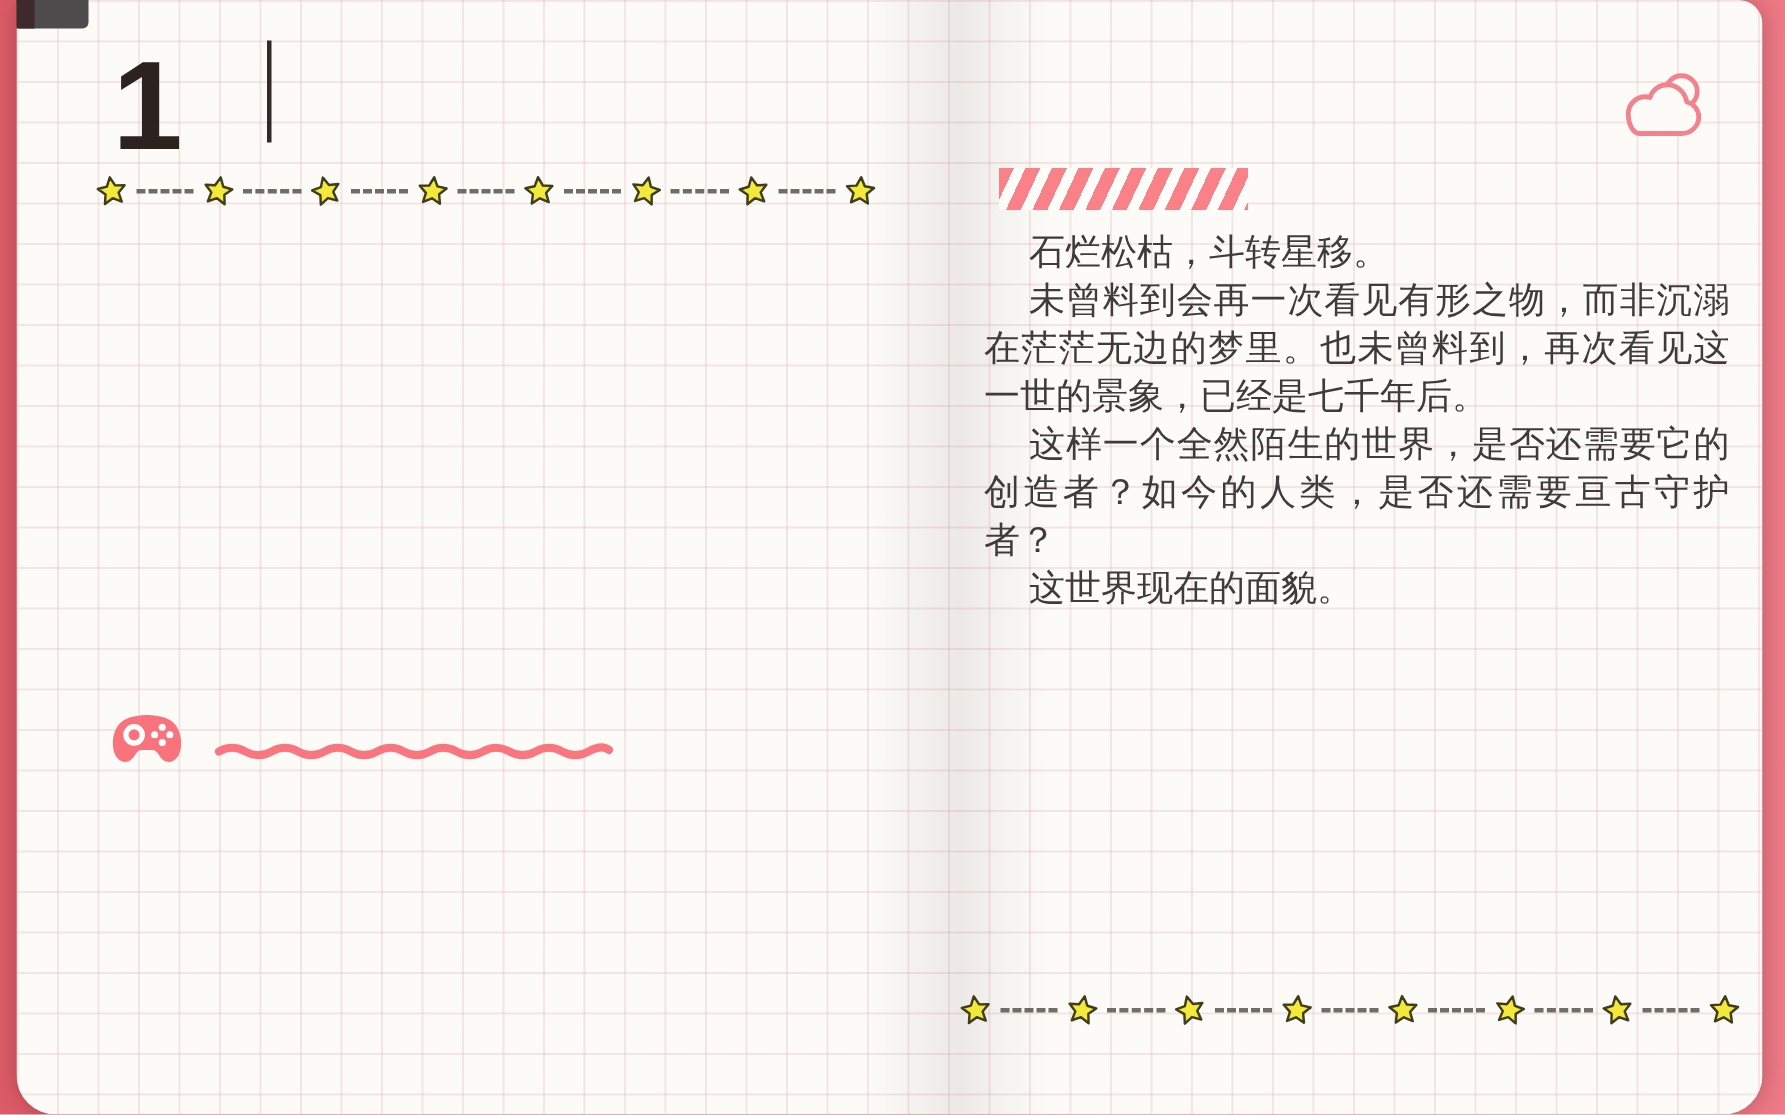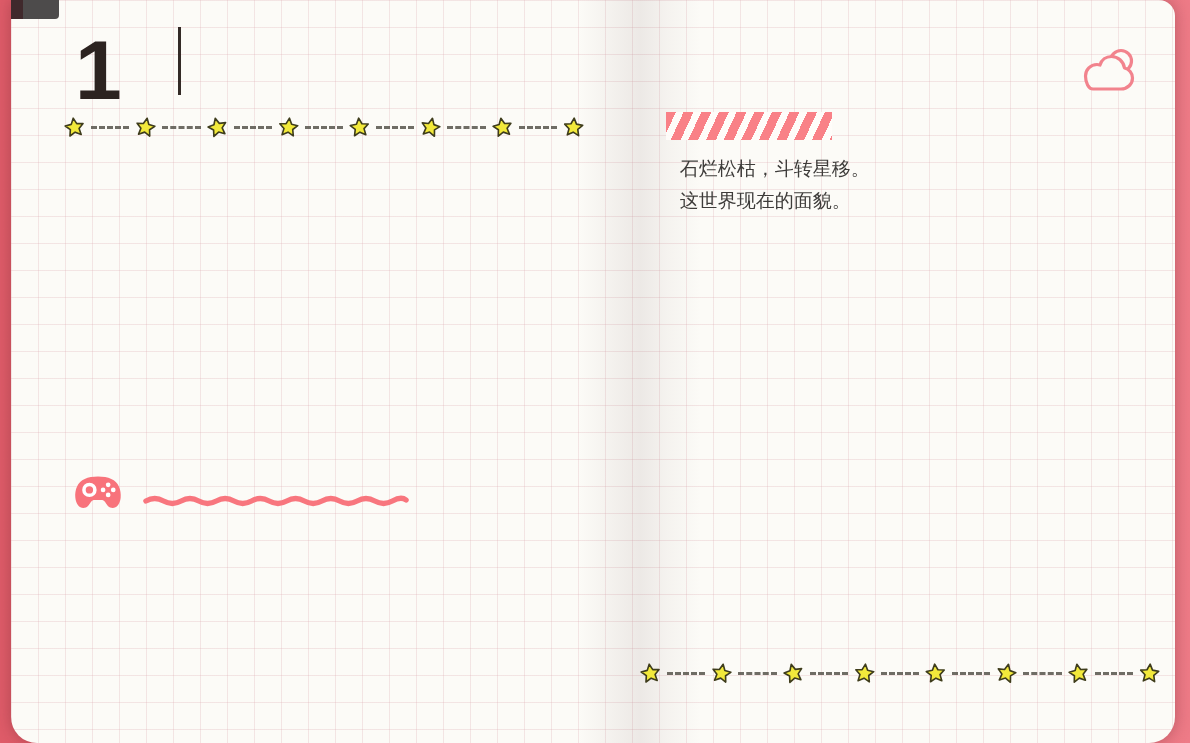--- a/index.html
+++ b/index.html
@@ -97,21 +97,21 @@
     background: repeating-linear-gradient(115deg,
       #f98187 0px, #f98187 9px,
       rgba(255,253,250,0.9) 9px, rgba(255,253,250,0.9) 16px);
   }
 
   
   .story-text {
     position: absolute;
     left: 645px; top: 153px;
     width: 497px;
-    font-size: 19px;
+    font-size: 24px;
     line-height: 32px;
     color: #3e3c3a;
     text-align: justify;
   }
   .story-p { text-indent: 1.25em; }
 </style>
 </head>
 <body>
 
 <div class="book">
@@ -185,20 +185,22 @@
         <svg width="64" height="64" viewBox="0 0 64 52">
           <circle cx="44" cy="15" r="10.5" fill="#fcfbf7" stroke="#f2838d" stroke-width="3.2"></circle>
           <path d="M16 43 L44 43 C50.5 43 55.5 38 55.5 32 C55.5 27 52 23 47.5 22 C46.5 15.5 41 10.5 34.5 10.5 C29 10.5 24.5 14 23 19 C22 18.7 21 18.5 20 18.5 C13.5 18.5 8.5 23.5 8.5 30 C8.5 36.5 11.5 43 16 43 Z" fill="#fcfbf7" stroke="#f2838d" stroke-width="3.2" stroke-linejoin="round"></path>
         </svg>
       </span>
 
       <div class="washi-tape"></div>
 
       <div class="story-text">
           <p class="story-p">石烂松枯，斗转星移。</p>
+          <p class="story-p">未曾料到会再一次看见有形之物，而非沉溺在茫茫无边的梦里。也未曾料到，再次看见这一世的景象，已经是七千年后。</p>
+          <p class="story-p">这样一个全然陌生的世界，是否还需要它的创造者？如今的人类，是否还需要亘古守护者？</p>
           <p class="story-p">这世界现在的面貌。</p>
         </div>
 
       <div class="star-divider bottom-right">
           <svg width="23" height="23" viewBox="0 0 24 24" style="transform:rotate(-8deg)">
             <path d="M12 2.2l2.9 6.1 6.5.8-4.8 4.5 1.3 6.5-5.9-3.2-5.9 3.2 1.3-6.5-4.8-4.5 6.5-.8z" fill="#f2e93b" stroke="#3f3d1c" stroke-width="1.7" stroke-linejoin="round"></path>
           </svg>
           <div class="dash"></div>
           <svg width="23" height="23" viewBox="0 0 24 24" style="transform:rotate(10deg)">
             <path d="M12 2.2l2.9 6.1 6.5.8-4.8 4.5 1.3 6.5-5.9-3.2-5.9 3.2 1.3-6.5-4.8-4.5 6.5-.8z" fill="#f2e93b" stroke="#3f3d1c" stroke-width="1.7" stroke-linejoin="round"></path>

